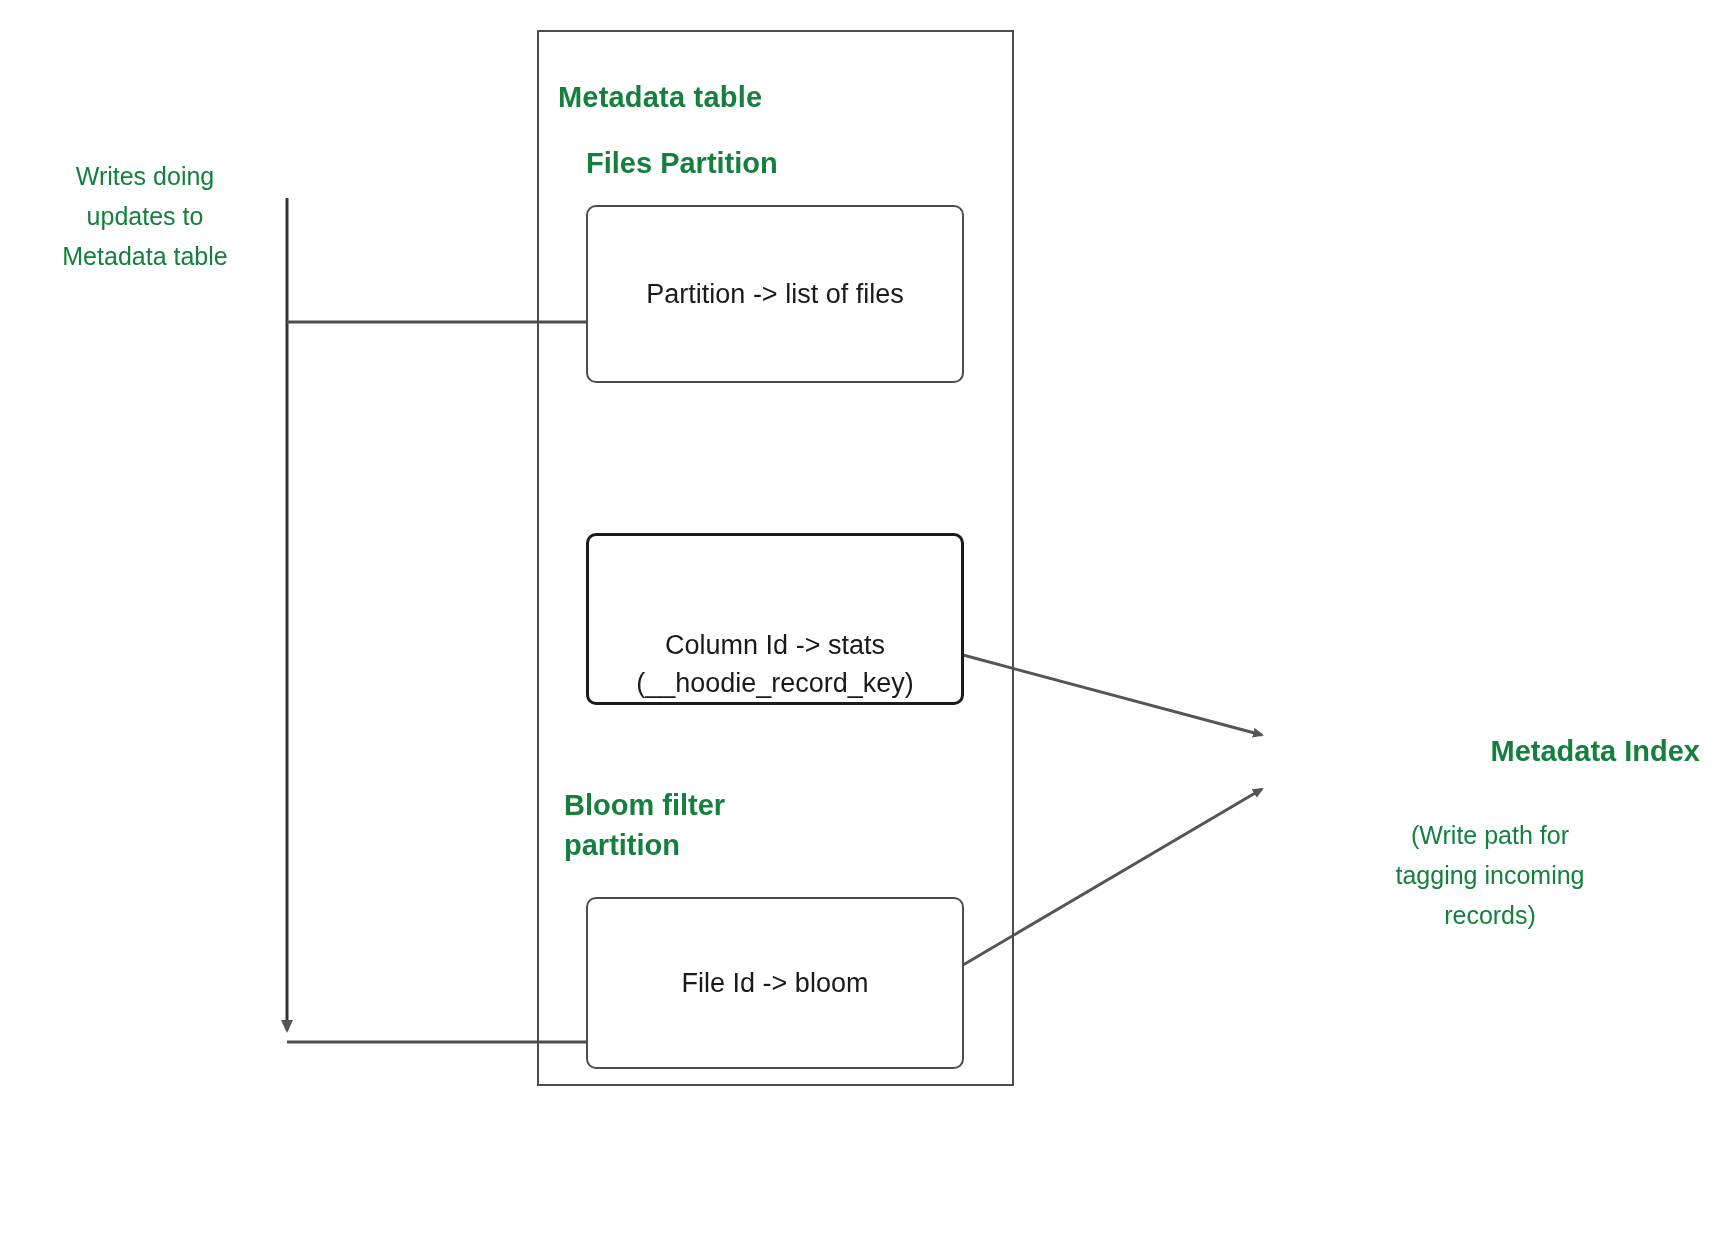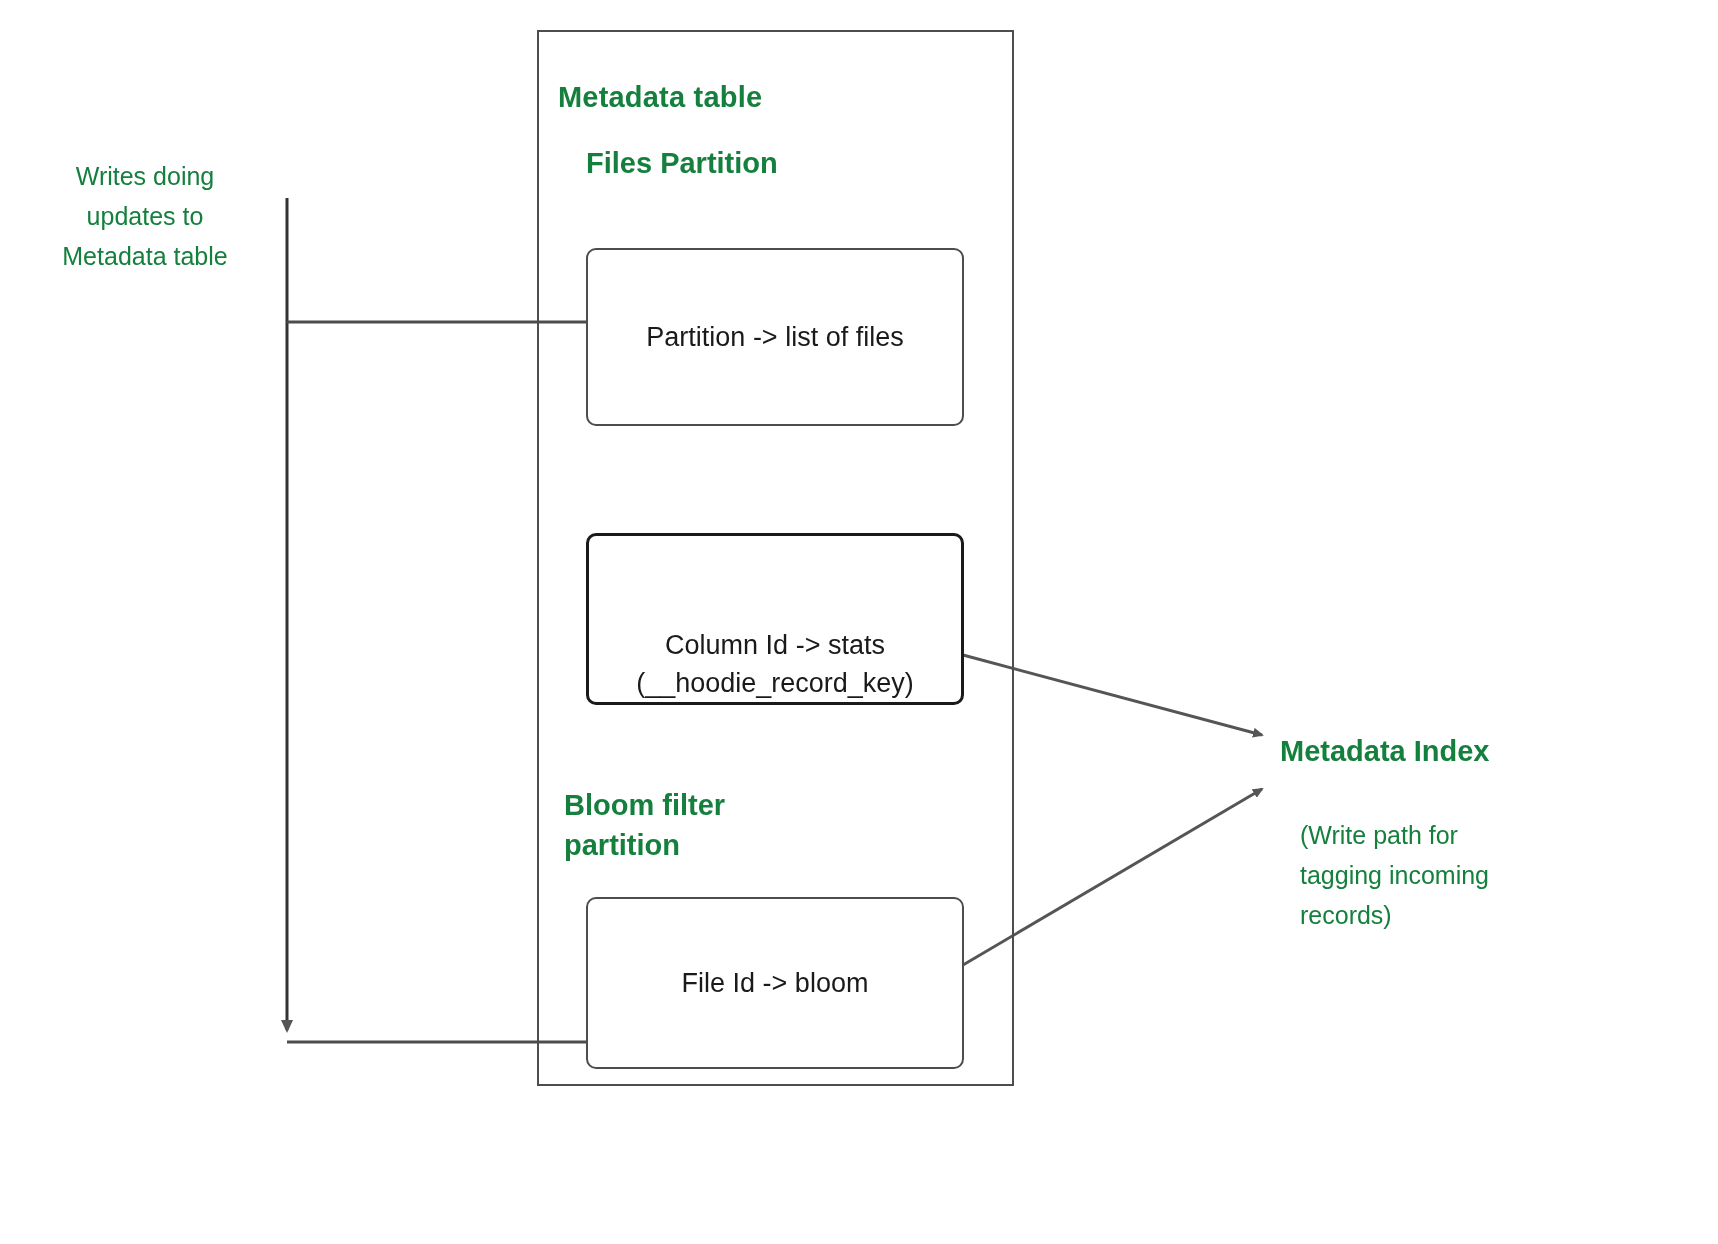--- a/index.html
+++ b/index.html
@@ -44,21 +44,21 @@
     border-radius: 10px;
     background: #ffffff;
     display: flex;
     align-items: center;
     justify-content: center;
     text-align: center;
   }
   .inner-box.emphasis {
     border: 3px solid #1a1a1a;
   }
-  .box-files { top: 205px; height: 178px; margin-top: 43px; }
+  .box-files { top: 205px; height: 178px; }
   .box-colstats { top: 533px; height: 172px; align-items: flex-end; }
   .box-bloom { top: 881px; height: 172px; margin-top: 16px; }
 
   .box-text {
     font-size: 27px;
     line-height: 38px;
     color: #1a1a1a;
     white-space: pre-line;
   }
 
@@ -108,29 +108,29 @@
     width: 270px;
     text-align: center;
     font-size: 25px;
     line-height: 40px;
     white-space: pre-line;
   }
   .metadata-index-title {
     left: 1280px;
     top: 735px;
     width: 420px;
-    text-align: left;
+    text-align: right;
     font-size: 29px;
     font-weight: bold;
   }
   .metadata-index-note {
     left: 1300px;
     top: 815px;
     width: 380px;
-    text-align: left;
+    text-align: center;
     font-size: 25px;
     line-height: 40px;
     white-space: pre-line;
   }
 </style>
 </head>
 <body>
 
 <div id="canvas">
 

